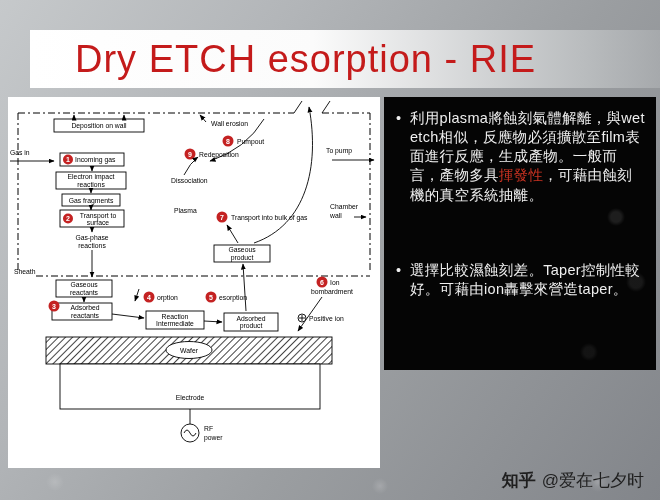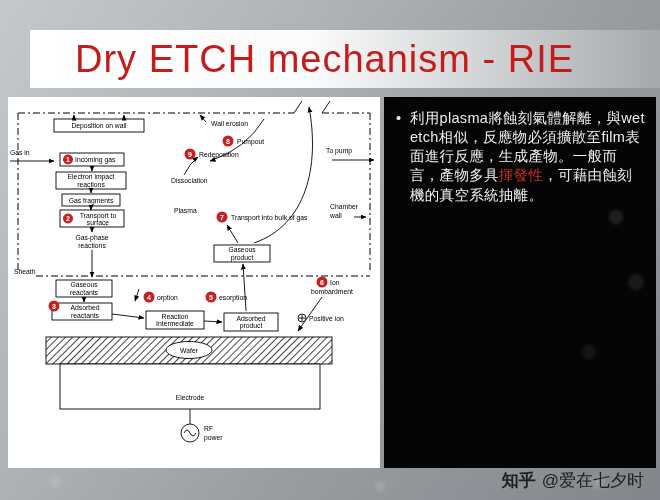--- a/index.html
+++ b/index.html
@@ -17,21 +17,21 @@
       linear-gradient(125deg, #c6c9cb 0%, #b2b5b8 30%, #9b9ea1 60%, #82858a 100%);
   }
 
   .title-band { position:absolute; left:30px; top:30px; right:0; height:58px;
     background:linear-gradient(to right, #ffffff 0%, #fbfbfb 45%, #b9bcbe 88%, #a6a9ac 100%);
     display:flex; align-items:center; }
   .title-band h1 { margin-left:45px; font-size:38px; font-weight:400; color:#c41b1b; letter-spacing:1px; white-space:nowrap; }
 
   .diagram-panel { position:absolute; left:8px; top:97px; width:372px; height:371px; background:#ffffff; }
 
-  .text-panel { position:absolute; left:384px; top:97px; width:272px; height:371px;
+  .text-panel { position:absolute; left:384px; top:97px; width:272px; height:273px;
     color:#efefef; padding:12px 10px 12px 8px;
     background:
       radial-gradient(circle at 232px 120px, rgba(255,255,255,.10) 0px 5px, transparent 9px),
       radial-gradient(circle at 252px 185px, rgba(255,255,255,.08) 0px 6px, transparent 10px),
       radial-gradient(circle at 205px 255px, rgba(255,255,255,.06) 0px 5px, transparent 9px),
       #050505; }
   .text-panel ul { list-style:none; }
   .text-panel li { position:relative; padding-left:18px; font-size:14.5px; line-height:1.32; letter-spacing:.3px; }
   .text-panel li + li { margin-top:56px; }
   .text-panel li::before { content:"\2022"; position:absolute; left:4px; top:0; color:#efefef; }
@@ -48,21 +48,21 @@
   .box  { fill:#fff; stroke:#000; stroke-width:0.9; }
   .wire { stroke:#000; stroke-width:0.9; fill:none; }
   .dash { stroke:#000; stroke-width:1; fill:none; stroke-dasharray:7 3 2 3; }
 </style>
 </head>
 <body>
 
 <div class="slide">
 
   <div class="title-band">
-    <h1>Dry ETCH mechanism - RIE</h1>
+    <h1>Dry ETCH esorption - RIE</h1>
   </div>
 
   <div class="diagram-panel">
     <svg width="372" height="371" viewBox="0 0 372 371">
       <defs>
         <pattern id="hatch" width="5" height="5" patternUnits="userSpaceOnUse" patternTransform="rotate(45)">
           <rect width="5" height="5" fill="#fff"></rect>
           <line x1="0" y1="0" x2="0" y2="5" stroke="#444" stroke-width="2"></line>
         </pattern>
         <marker id="arr" markerWidth="7" markerHeight="7" refX="5.5" refY="2.5" orient="auto" markerUnits="userSpaceOnUse">
@@ -259,20 +259,23 @@
         <text class="lbl" x="196" y="342.5">power</text>
       </g>
     </svg>
   </div>
 
   <div class="text-panel">
     <ul>
       <li>
         <span>利用plasma將蝕刻氣體解離，與wet etch相似，反應物必須擴散至film表面進行反應，生成產物。一般而言，產物多具</span><span class="hl">揮發性</span><span>，可藉由蝕刻機的真空系統抽離。</span>
       </li>
+      <li>
+        <span>選擇比較濕蝕刻差。Taper控制性較好。可藉由ion轟擊來營造taper。</span>
+      </li>
     </ul>
   </div>
 
   <div class="watermark">
     <span class="brand">知乎</span><span>@爱在七夕时</span>
   </div>
 
 </div>
 
 </body></html>

